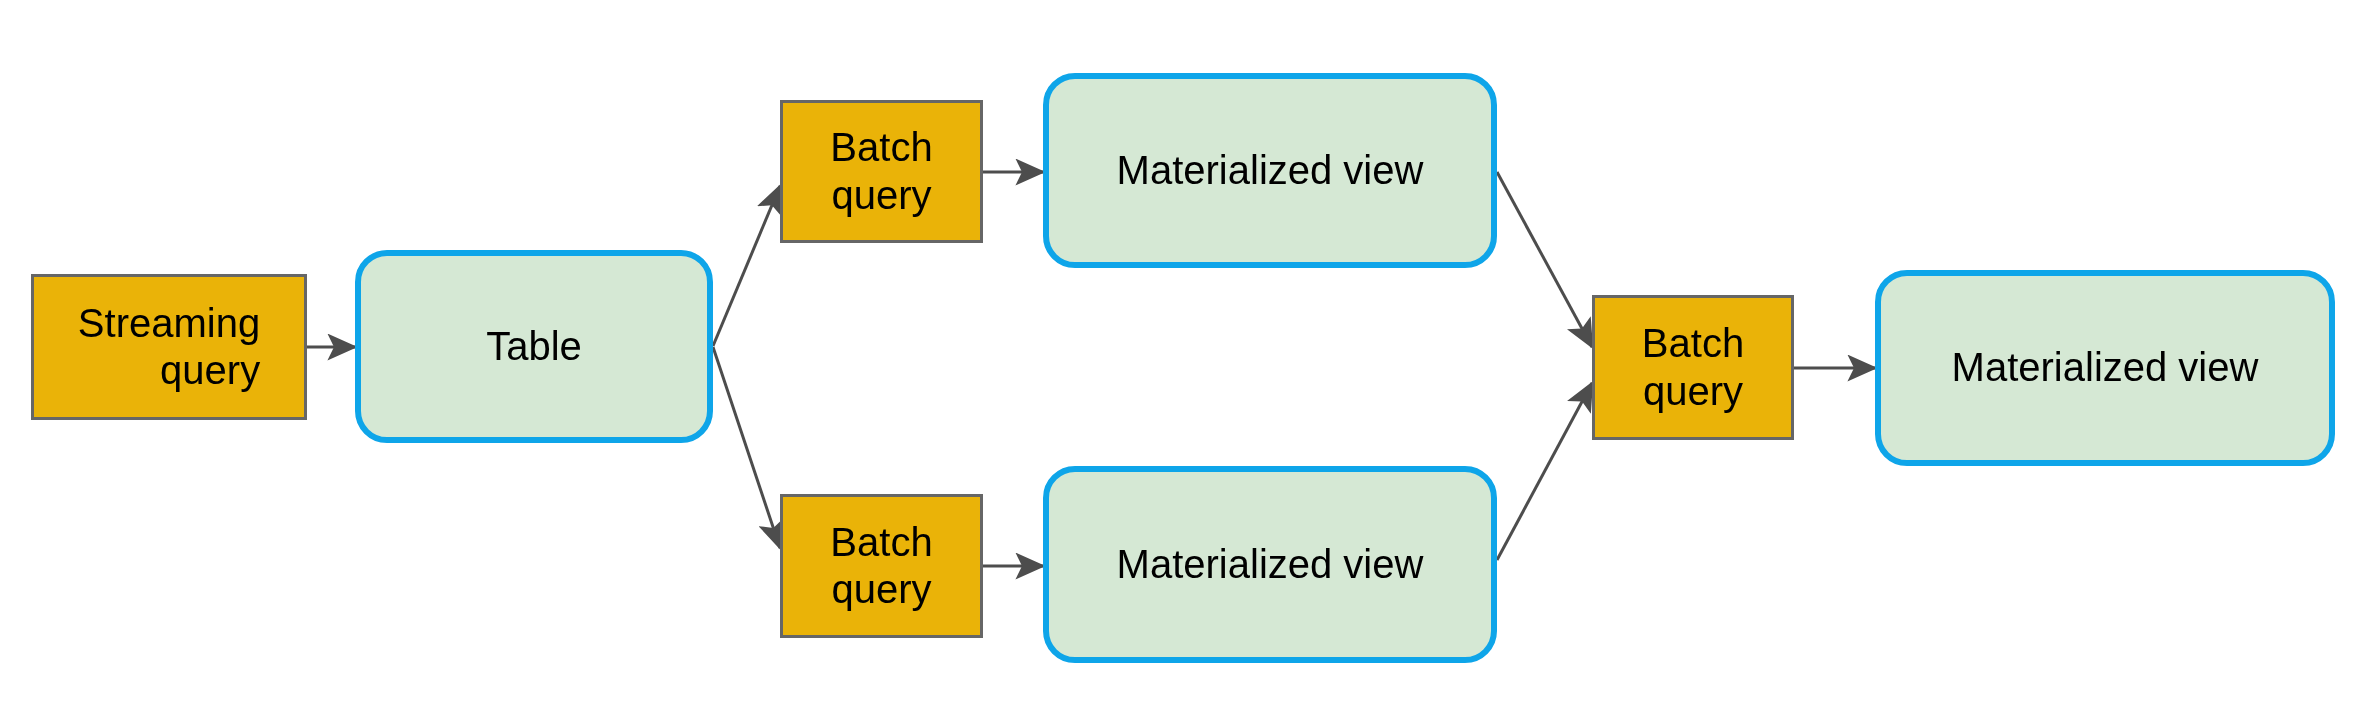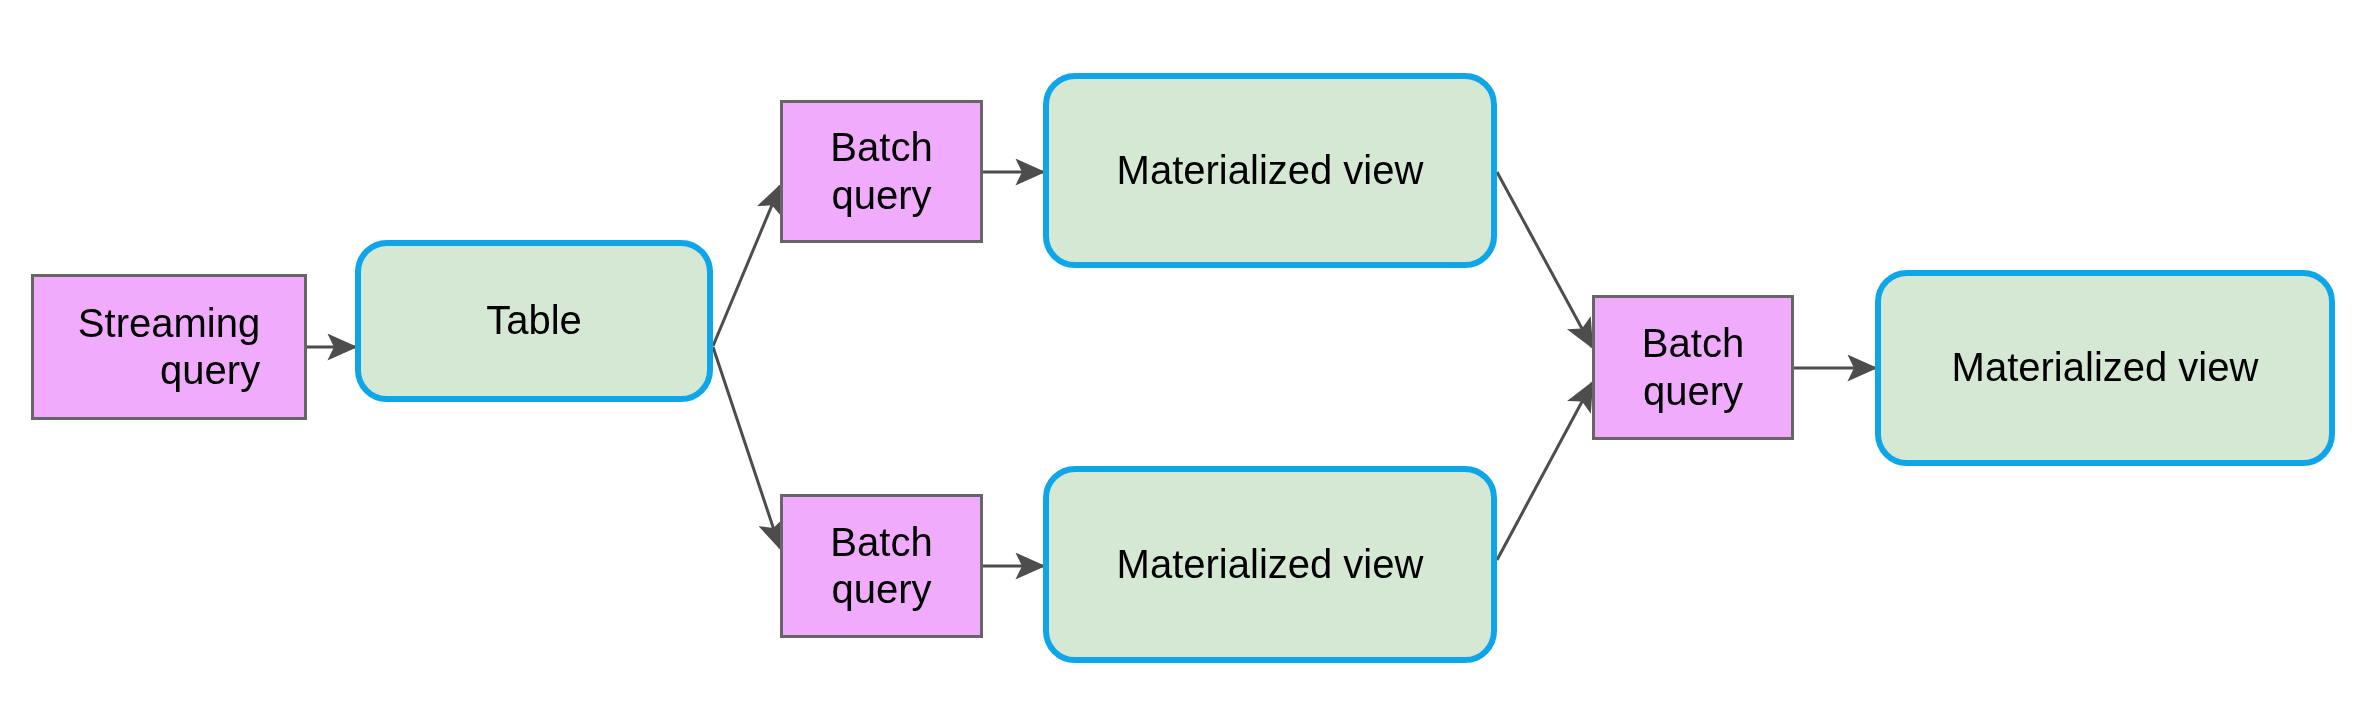--- a/index.html
+++ b/index.html
@@ -32,21 +32,21 @@
     display: flex;
     align-items: center;
     justify-content: center;
     text-align: center;
     color: #000000;
     line-height: 1.18;
     white-space: pre-line;
     z-index: 2;
   }
   .node-rect {
-    background: #f0abfc;
+    background: #eab308;
     border: 3px solid #666666;
     border-radius: 0;
     font-size: 40px;
   }
   .node-round {
     background: #d5e8d4;
     border: 6px solid #0ea5e9;
     border-radius: 32px;
     font-size: 40px;
   }
@@ -72,21 +72,21 @@
         <line x1="1497" y1="560" x2="1592" y2="383" stroke="#4d4d4d" stroke-width="3" marker-end="url(#arrowhead)"></line>
         <line x1="1794" y1="368" x2="1875" y2="368" stroke="#4d4d4d" stroke-width="3" marker-end="url(#arrowhead)"></line>
       </g>
   </svg>
 
   <div class="node node-rect" style="left: 31px; top: 274px; width: 276px; height: 146px; text-align: right;">
     <span>Streaming
 query</span>
   </div>
 
-  <div class="node node-round" style="left: 355px; top: 240px; width: 358px; height: 162px;">
+  <div class="node node-round" style="left: 355px; top: 250px; width: 358px; height: 193px;">
     <span>Table</span>
   </div>
 
   <div class="node node-rect" style="left: 780px; top: 100px; width: 203px; height: 143px;">
     <span>Batch
 query</span>
   </div>
 
   <div class="node node-round" style="left: 1043px; top: 73px; width: 454px; height: 195px;">
     <span>Materialized view</span>

